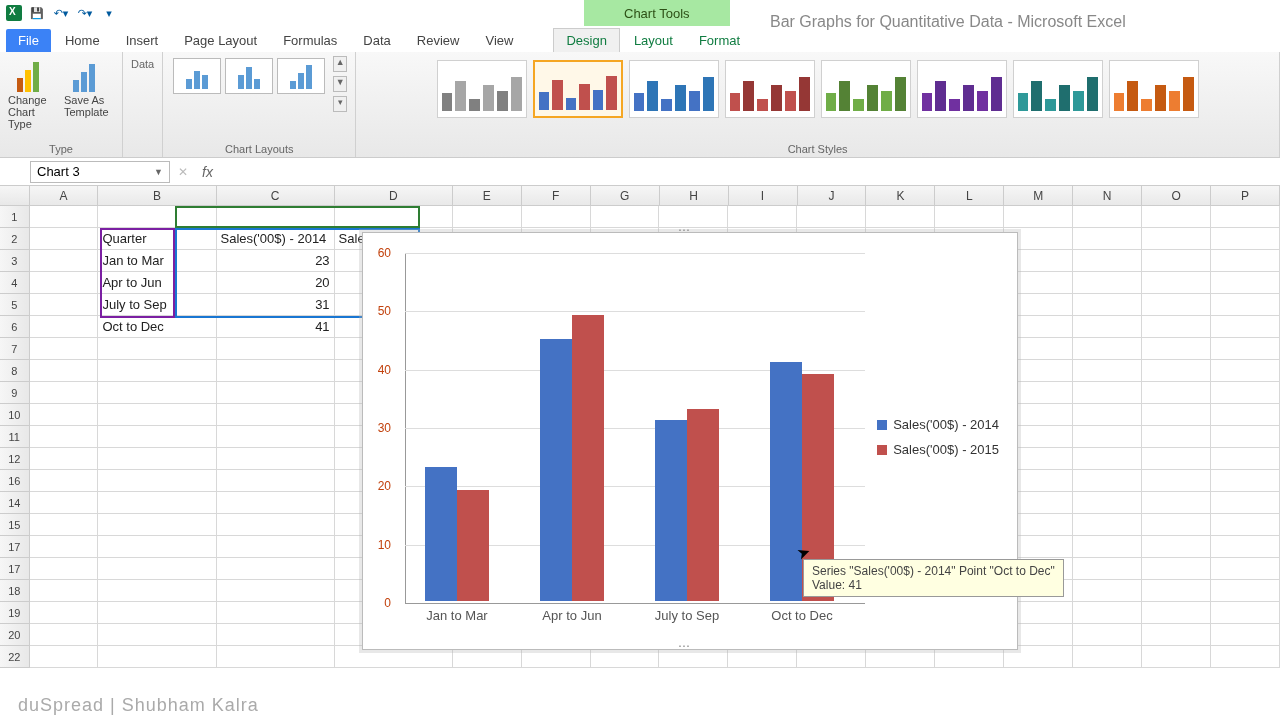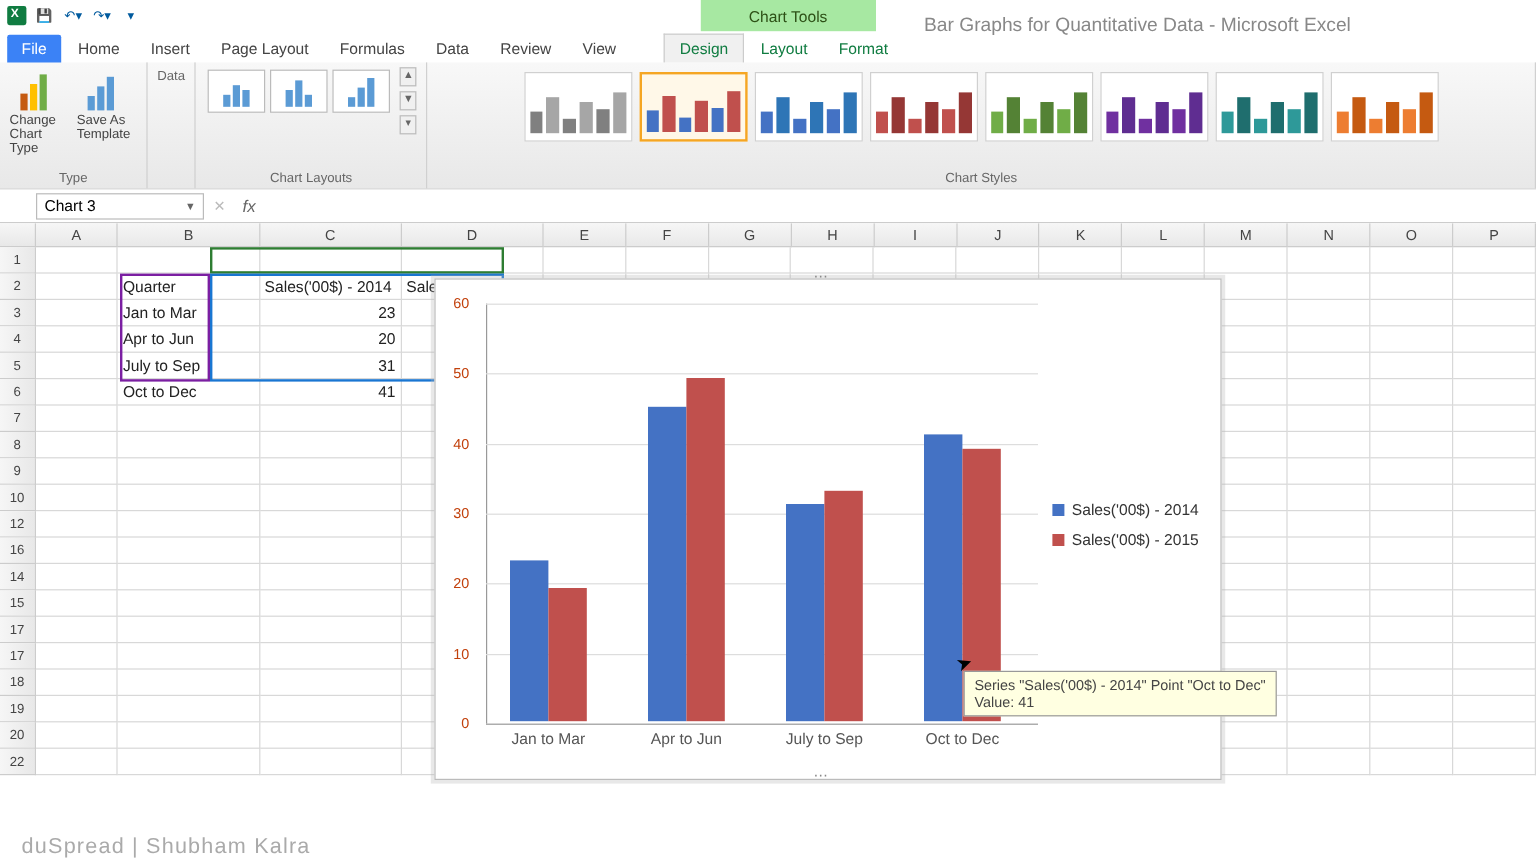--- a/index.html
+++ b/index.html
@@ -469,20 +469,39 @@
         <div class="cell"></div>
         <div class="cell"></div>
         <div class="cell"></div>
         <div class="cell"></div>
         <div class="cell"></div>
         <div class="cell"></div>
         <div class="cell"></div>
         <div class="cell"></div>
       </div>
       <div class="row">
+        <div class="rownum">11</div>
+        <div class="cell"></div>
+        <div class="cell wide"></div>
+        <div class="cell wide"></div>
+        <div class="cell wide"></div>
+        <div class="cell"></div>
+        <div class="cell"></div>
+        <div class="cell"></div>
+        <div class="cell"></div>
+        <div class="cell"></div>
+        <div class="cell"></div>
+        <div class="cell"></div>
+        <div class="cell"></div>
+        <div class="cell"></div>
+        <div class="cell"></div>
+        <div class="cell"></div>
+        <div class="cell"></div>
+      </div>
+      <div class="row">
         <div class="rownum">12</div>
         <div class="cell"></div>
         <div class="cell wide"></div>
         <div class="cell wide"></div>
         <div class="cell wide"></div>
         <div class="cell"></div>
         <div class="cell"></div>
         <div class="cell"></div>
         <div class="cell"></div>
         <div class="cell"></div>

